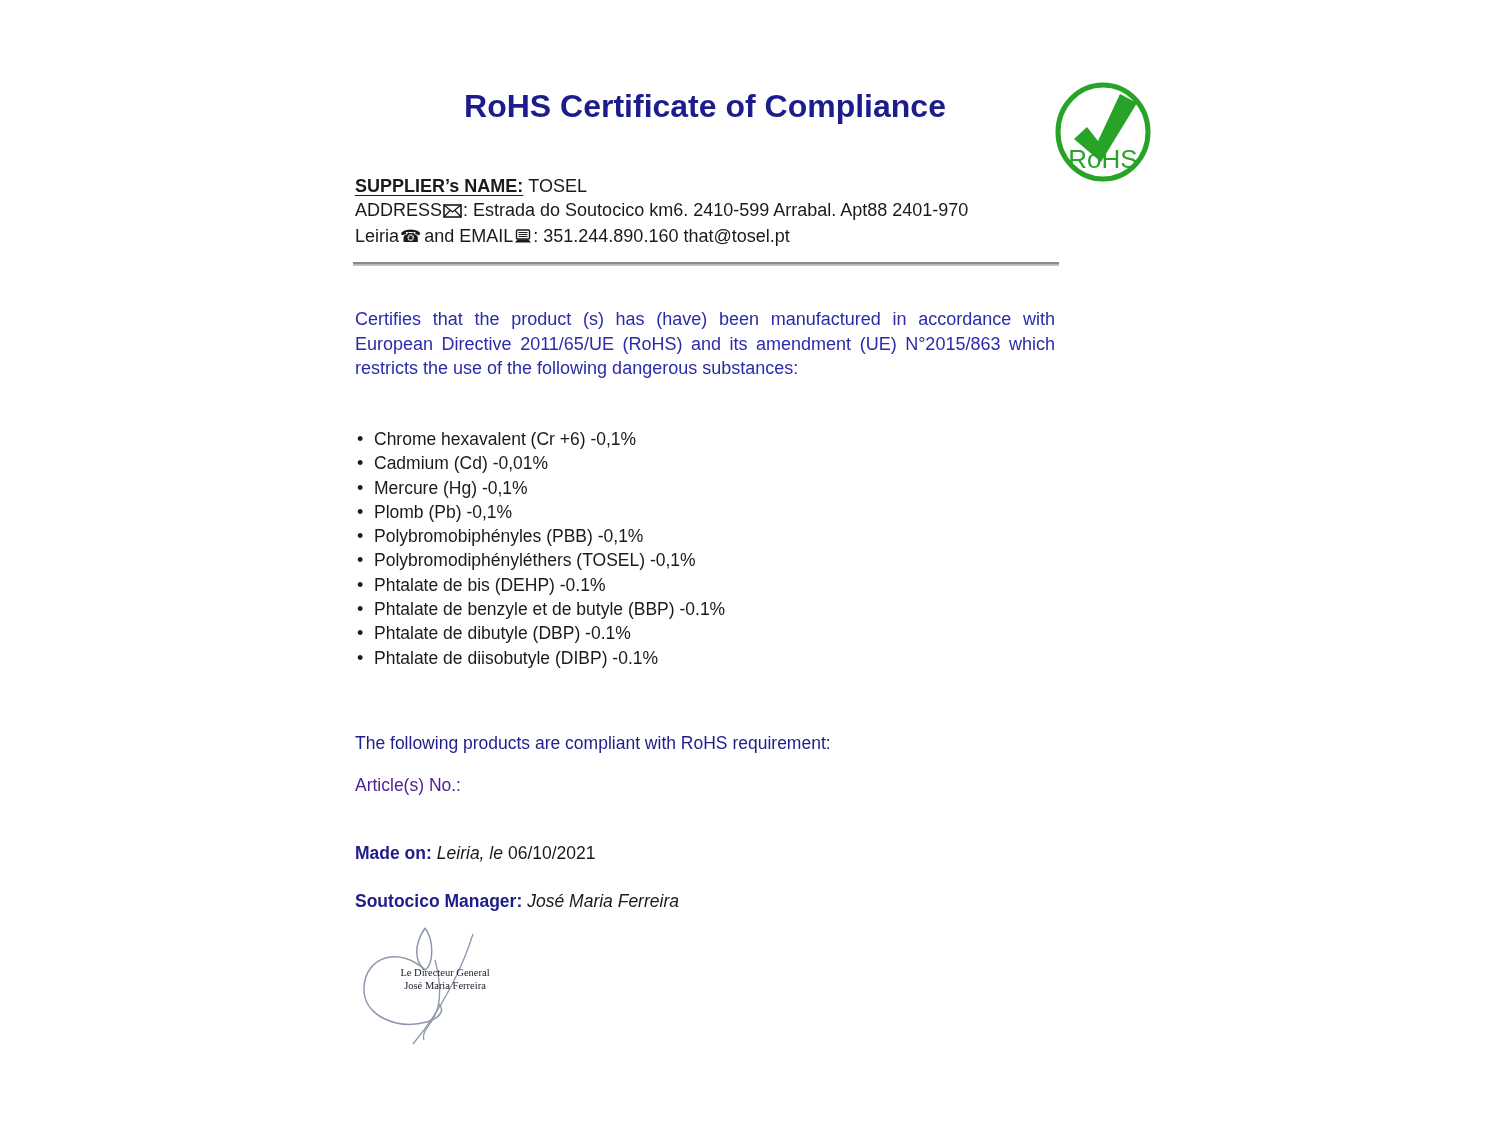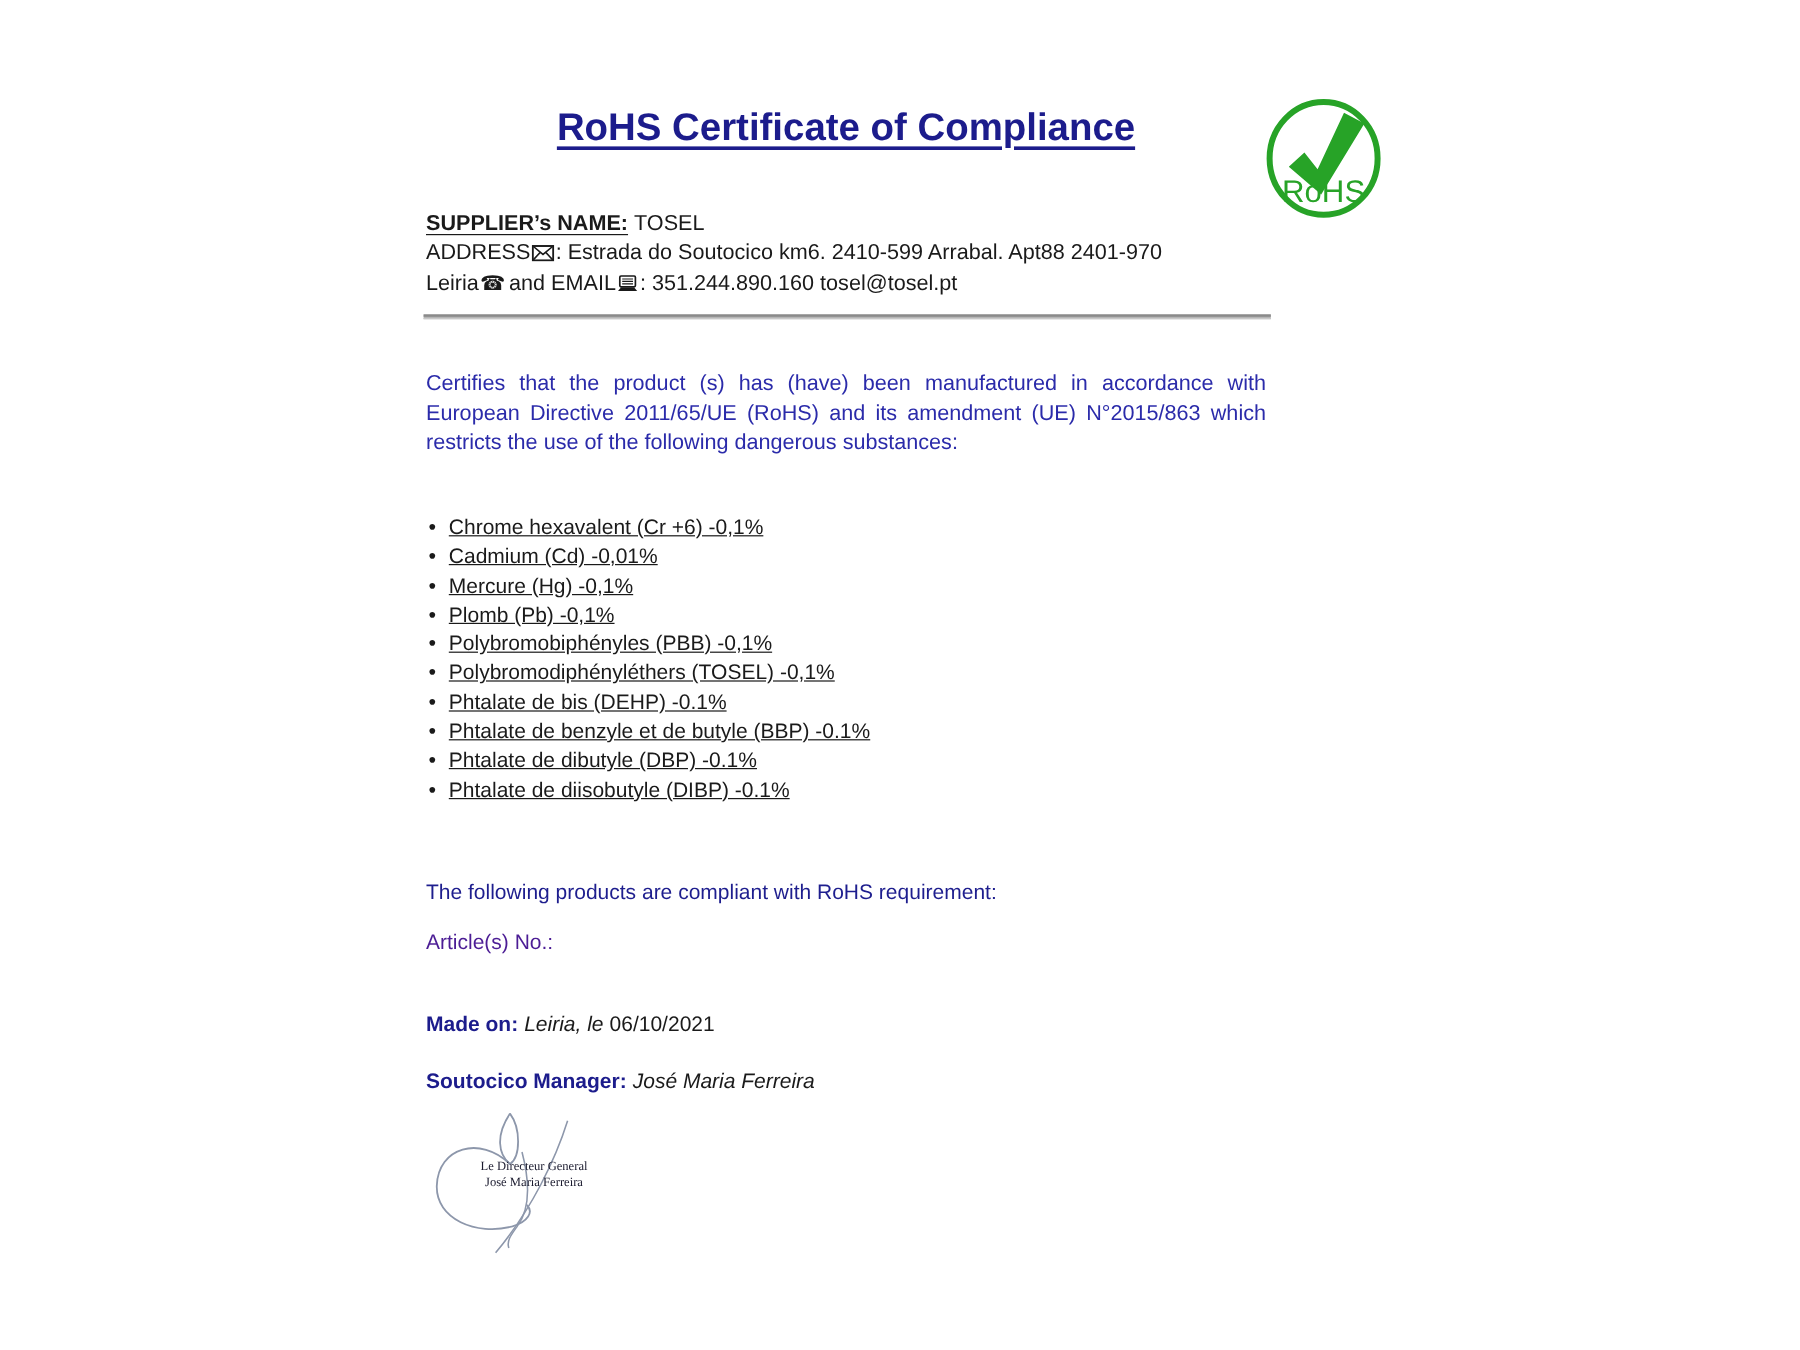--- a/index.html
+++ b/index.html
@@ -16,21 +16,20 @@
   
   .title-wrap {
     position: absolute;
     left: 355px; top: 88px; width: 700px;
     text-align: center;
   }
   .title-text {
     font-size: 32px;
     font-weight: bold;
     color: #1c1c8c;
-    text-decoration: underline;
     text-underline-offset: 5px;
     text-decoration-thickness: 2.5px;
   }
   
   .logo { position: absolute; left: 1054px; top: 81px; width: 98px; height: 102px; }
   
   .supplier {
     position: absolute; left: 355px; top: 174px;
     font-size: 18px; line-height: 24px; white-space: nowrap;
   }
@@ -50,21 +49,21 @@
   
   .para {
     position: absolute; left: 355px; top: 307px; width: 700px;
     font-size: 18px; line-height: 24.5px;
     color: #2b2baa;
     text-align: justify;
   }
   
   .subs {
     position: absolute; left: 357px; top: 427px;
-    font-size: 17.5px; line-height: 24.3px; color: #1a1a1a; text-decoration: underline;
+    font-size: 17.5px; line-height: 24.3px; color: #1a1a1a;
   }
   .subs .li { position: relative; padding-left: 17px; }
   .subs .li::before {
     content: "\2022";
     position: absolute; left: 0; top: 0;
     font-size: 18px;
   }
   
   .statement {
     position: absolute; left: 355px; top: 733px;
@@ -115,21 +114,21 @@
       <span>ADDRESS</span><span class="inline-icon"><svg width="19" height="14" viewBox="0 0 19 14">
             <rect x="1" y="1" width="17" height="12" fill="none" stroke="#1a1a1a" stroke-width="1.6"></rect>
             <path d="M1 1 L9.5 8 L18 1 M1 13 L7 6.5 M18 13 L12 6.5" fill="none" stroke="#1a1a1a" stroke-width="1.3"></path>
           </svg></span><span>: Estrada do Soutocico km6. 2410-599 Arrabal. Apt88 2401-970</span>
     </div>
     <div>
       <span>Leiria</span><span class="phone-glyph">☎</span><span class="g2">and EMAIL</span><span class="inline-icon"><svg width="18" height="15" viewBox="0 0 18 15">
             <rect x="2.5" y="1" width="13" height="9" rx="1" fill="none" stroke="#1a1a1a" stroke-width="1.4"></rect>
             <path d="M4.5 3.5 H13.5 M4.5 5.5 H13.5 M4.5 7.5 H13.5" stroke="#1a1a1a" stroke-width="1"></path>
             <path d="M1 13.5 L3.5 10.5 H14.5 L17 13.5 Z" fill="#1a1a1a"></path>
-          </svg></span><span>: 351.244.890.160 tosel@tosel.pt</span>
+          </svg></span><span>: 351.244.890.160 that@tosel.pt</span>
     </div>
   </div>
 
   <div class="rule"></div>
 
   <div class="para">Certifies that the product (s) has (have) been manufactured in accordance with European Directive 2011/65/UE (RoHS) and its amendment (UE) N°2015/863 which restricts the use of the following dangerous substances:</div>
 
   <div class="subs">
     <div class="li"><span>Chrome hexavalent (Cr +6) -0,1%</span></div>
     <div class="li"><span>Cadmium (Cd) -0,01%</span></div>

